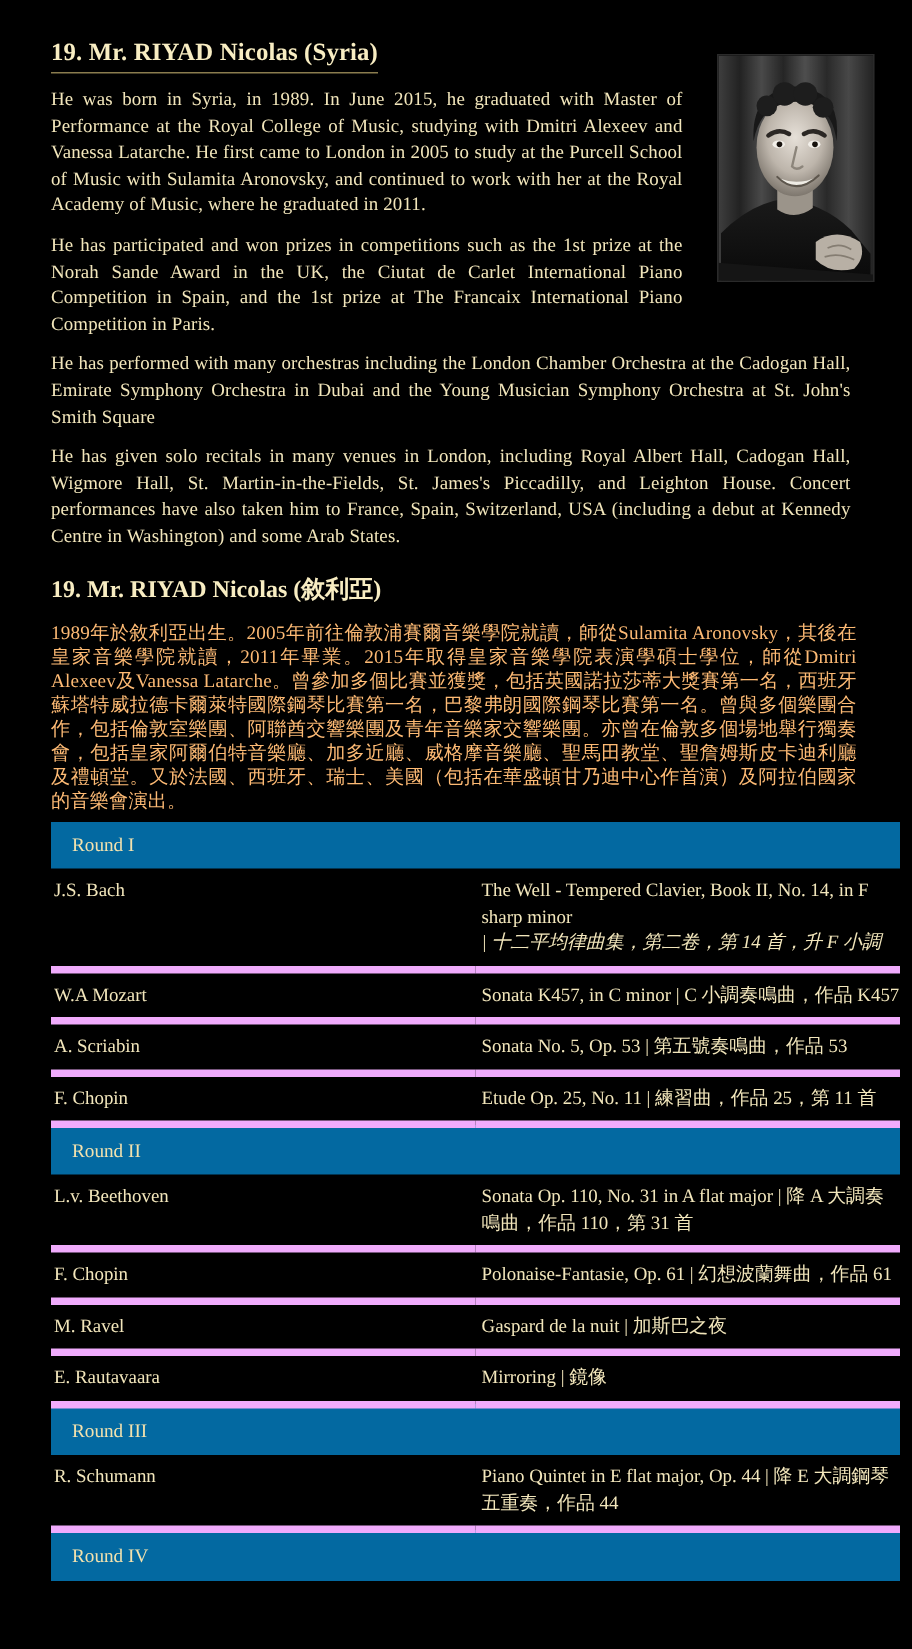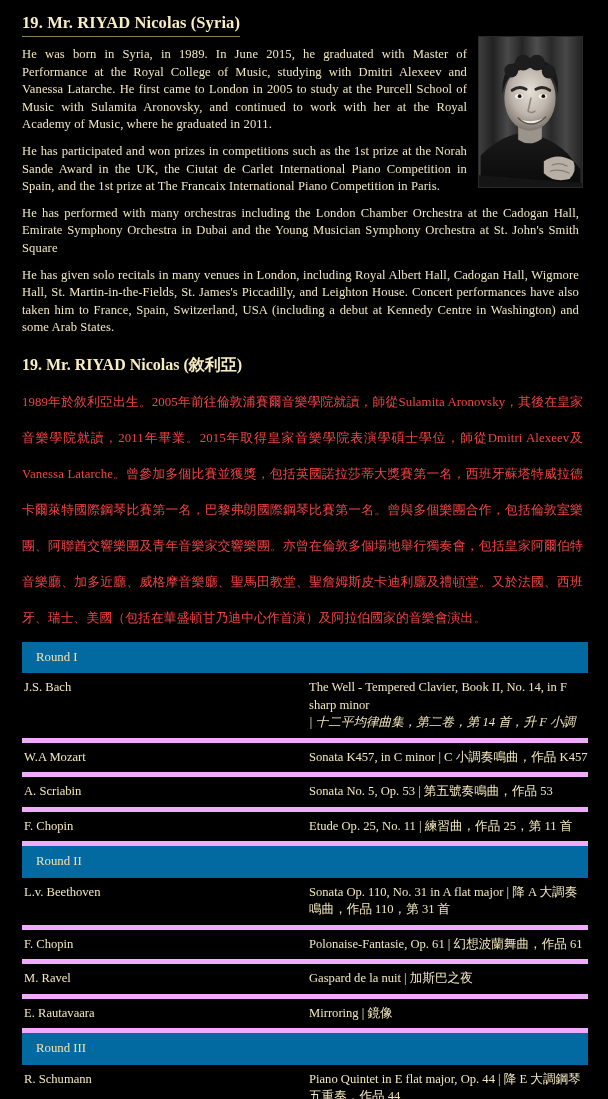--- a/index.html
+++ b/index.html
@@ -13,21 +13,21 @@
     font-family: "Liberation Serif", "DejaVu Serif", serif;
     color: #f3e7bc;
     overflow: hidden;
     position: relative;
   }
   .page {
     position: relative;
     width: 603px;
     height: 1099px;
     background: #000000;
-    padding: 0;
+    padding: 12px;
     box-sizing: border-box;
   }
   .content {
     padding: 14px 20px 0 22px;
     box-sizing: border-box;
   }
 
   
   h1.entry-title {
     font-size: 16.5px;
@@ -71,23 +71,23 @@
   
   h2.entry-title-zh {
     font-size: 16px;
     font-weight: bold;
     color: #f8edc2;
     margin: 18px 0 10px 0;
     line-height: 1.2;
   }
   p.bio-zh {
     font-size: 12.8px;
-    line-height: 36px;
+    line-height: 16px;
     margin: 0 0 6px 0;
-    color: #ef4444;
+    color: #fdba74;
     text-align: justify;
     text-justify: inter-ideograph;
     letter-spacing: 0.1px;
   }
 
   
   h2.programme-title {
     font-size: 17px;
     font-weight: bold;
     color: #f6ecc6;

